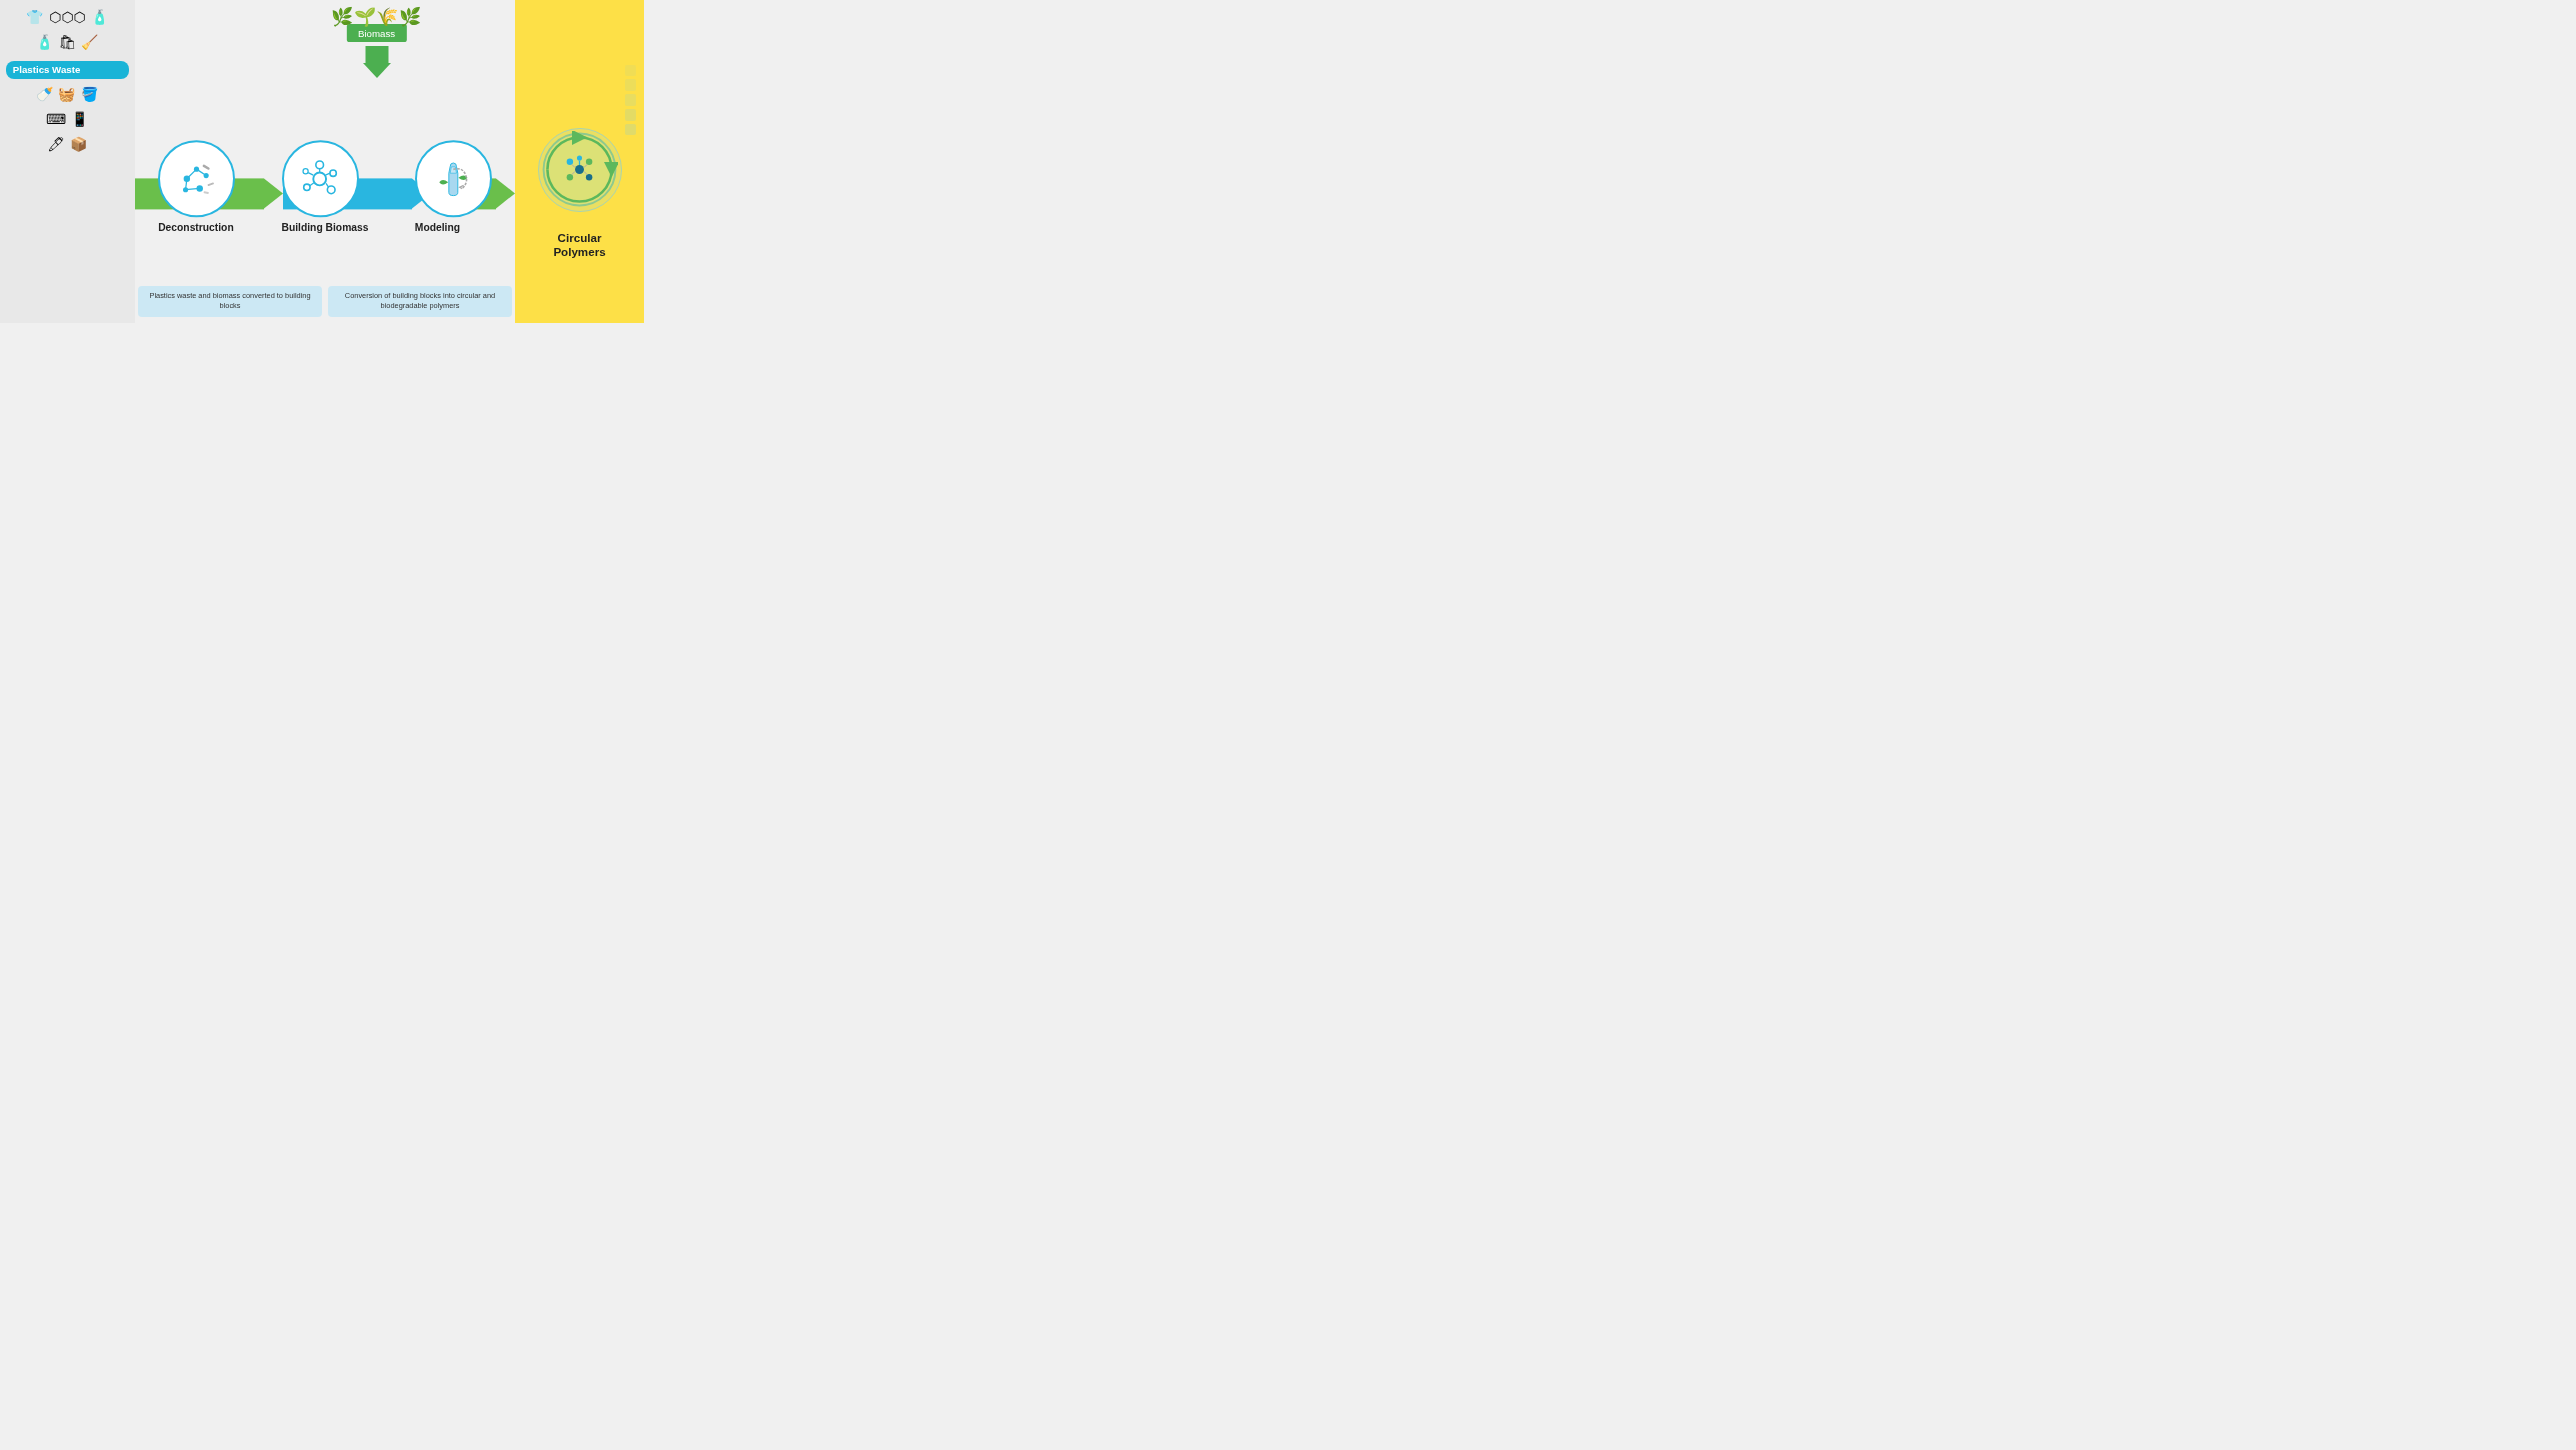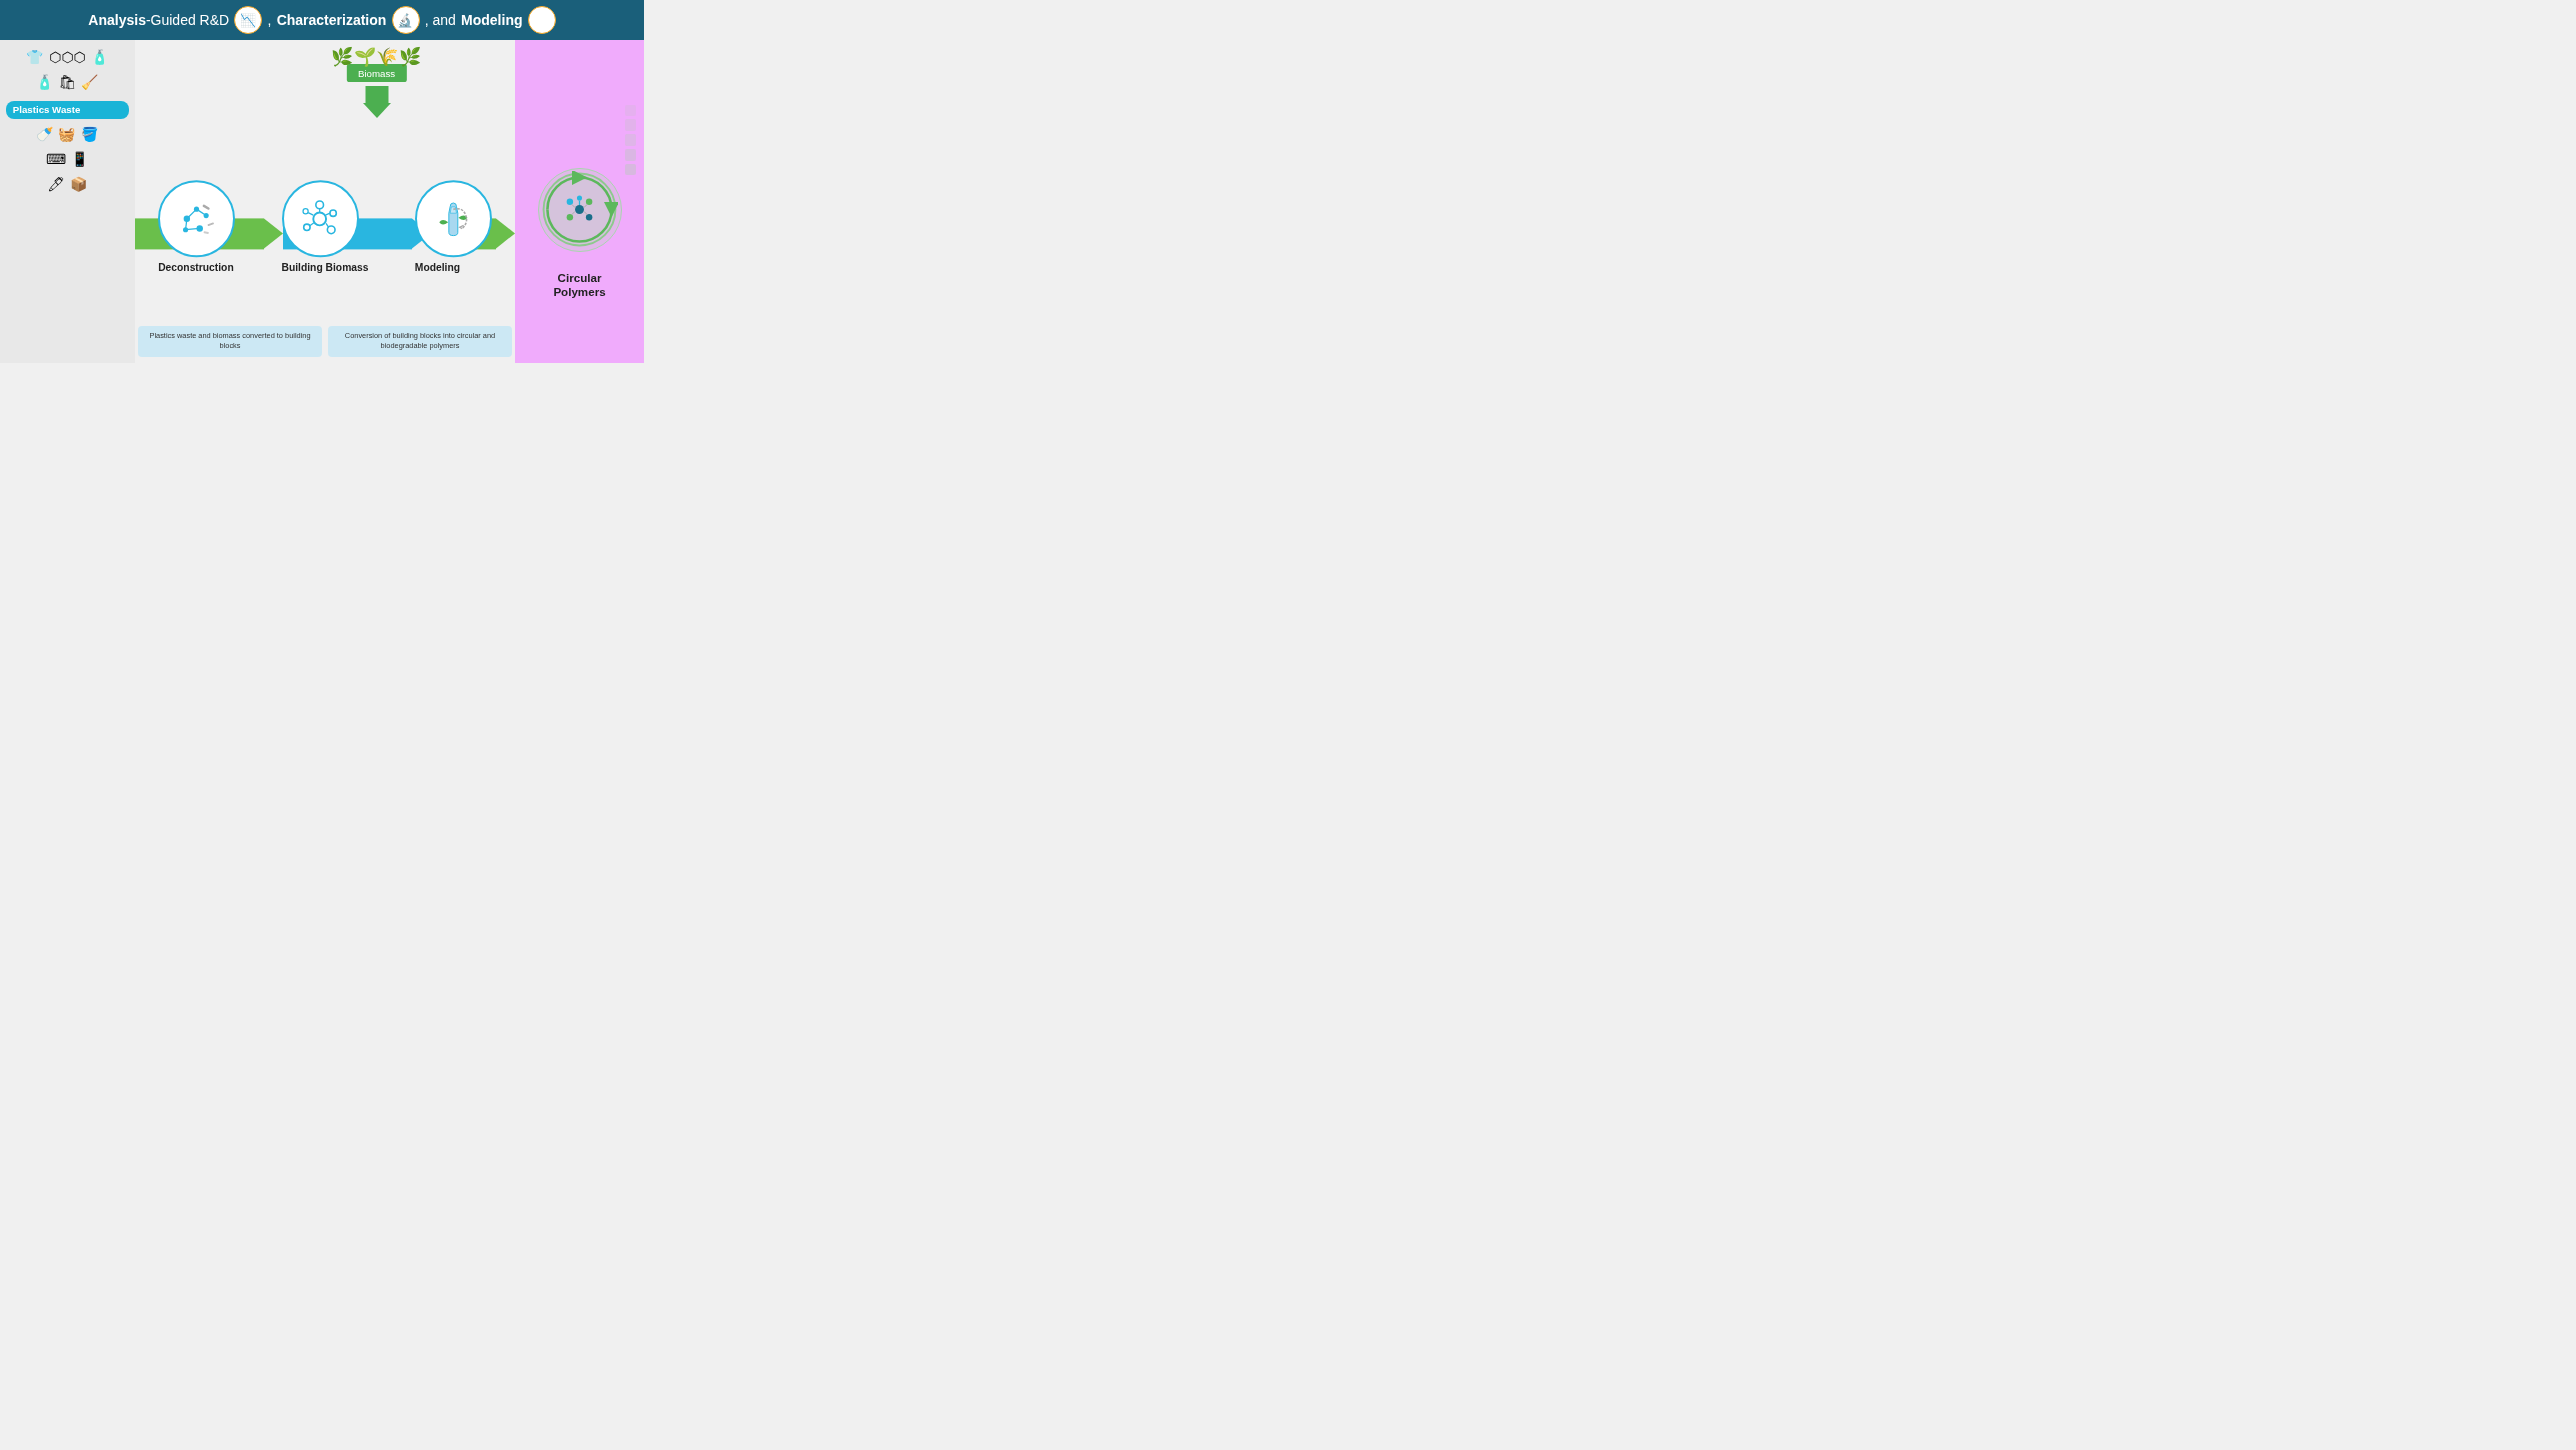--- a/index.html
+++ b/index.html
@@ -110,21 +110,21 @@
       font-size: 10.3px;
       color: #222;
       margin-top: 5.2px;
       text-align: center;
       line-height: 1.2;
     }
 
     
     .right-panel {
       width: 129px;
-      background: #f0abfc;
+      background: #fde047;
       display: flex;
       flex-direction: column;
       align-items: center;
       justify-content: center;
       padding: 6.4px;
       gap: 5.2px;
     }
     .circular-circle {
       width: 84px;
       height: 84px;
@@ -159,38 +159,20 @@
       color: #333;
       line-height: 1.4;
       text-align: center;
     }
   </style>
 </head>
 <body>
 
 <div>
 
-  <div class="header">
-    <span>
-      <span class="header-bold">Analysis</span><span class="header-normal">-Guided R&amp;D </span>
-    </span>
-    <div class="icon-circle">
-      <span>📉</span>
-    </div>
-    <span>, </span>
-    <span class="header-bold">Characterization</span>
-    <div class="icon-circle">
-      <span>🔬</span>
-    </div>
-    <span class="header-normal">, and </span>
-    <span class="header-bold">Modeling</span>
-    <div class="icon-circle">
-      <span>🖥</span>
-    </div>
-  </div>
 
   <div class="main">
 
     <div class="left-panel">
       <div class="waste-icons-row">
         <span class="waste-icon">👕</span>
         <span class="waste-icon">⬡⬡⬡</span>
         <span class="waste-icon">🧴</span>
       </div>
       <div class="waste-icons-row">

